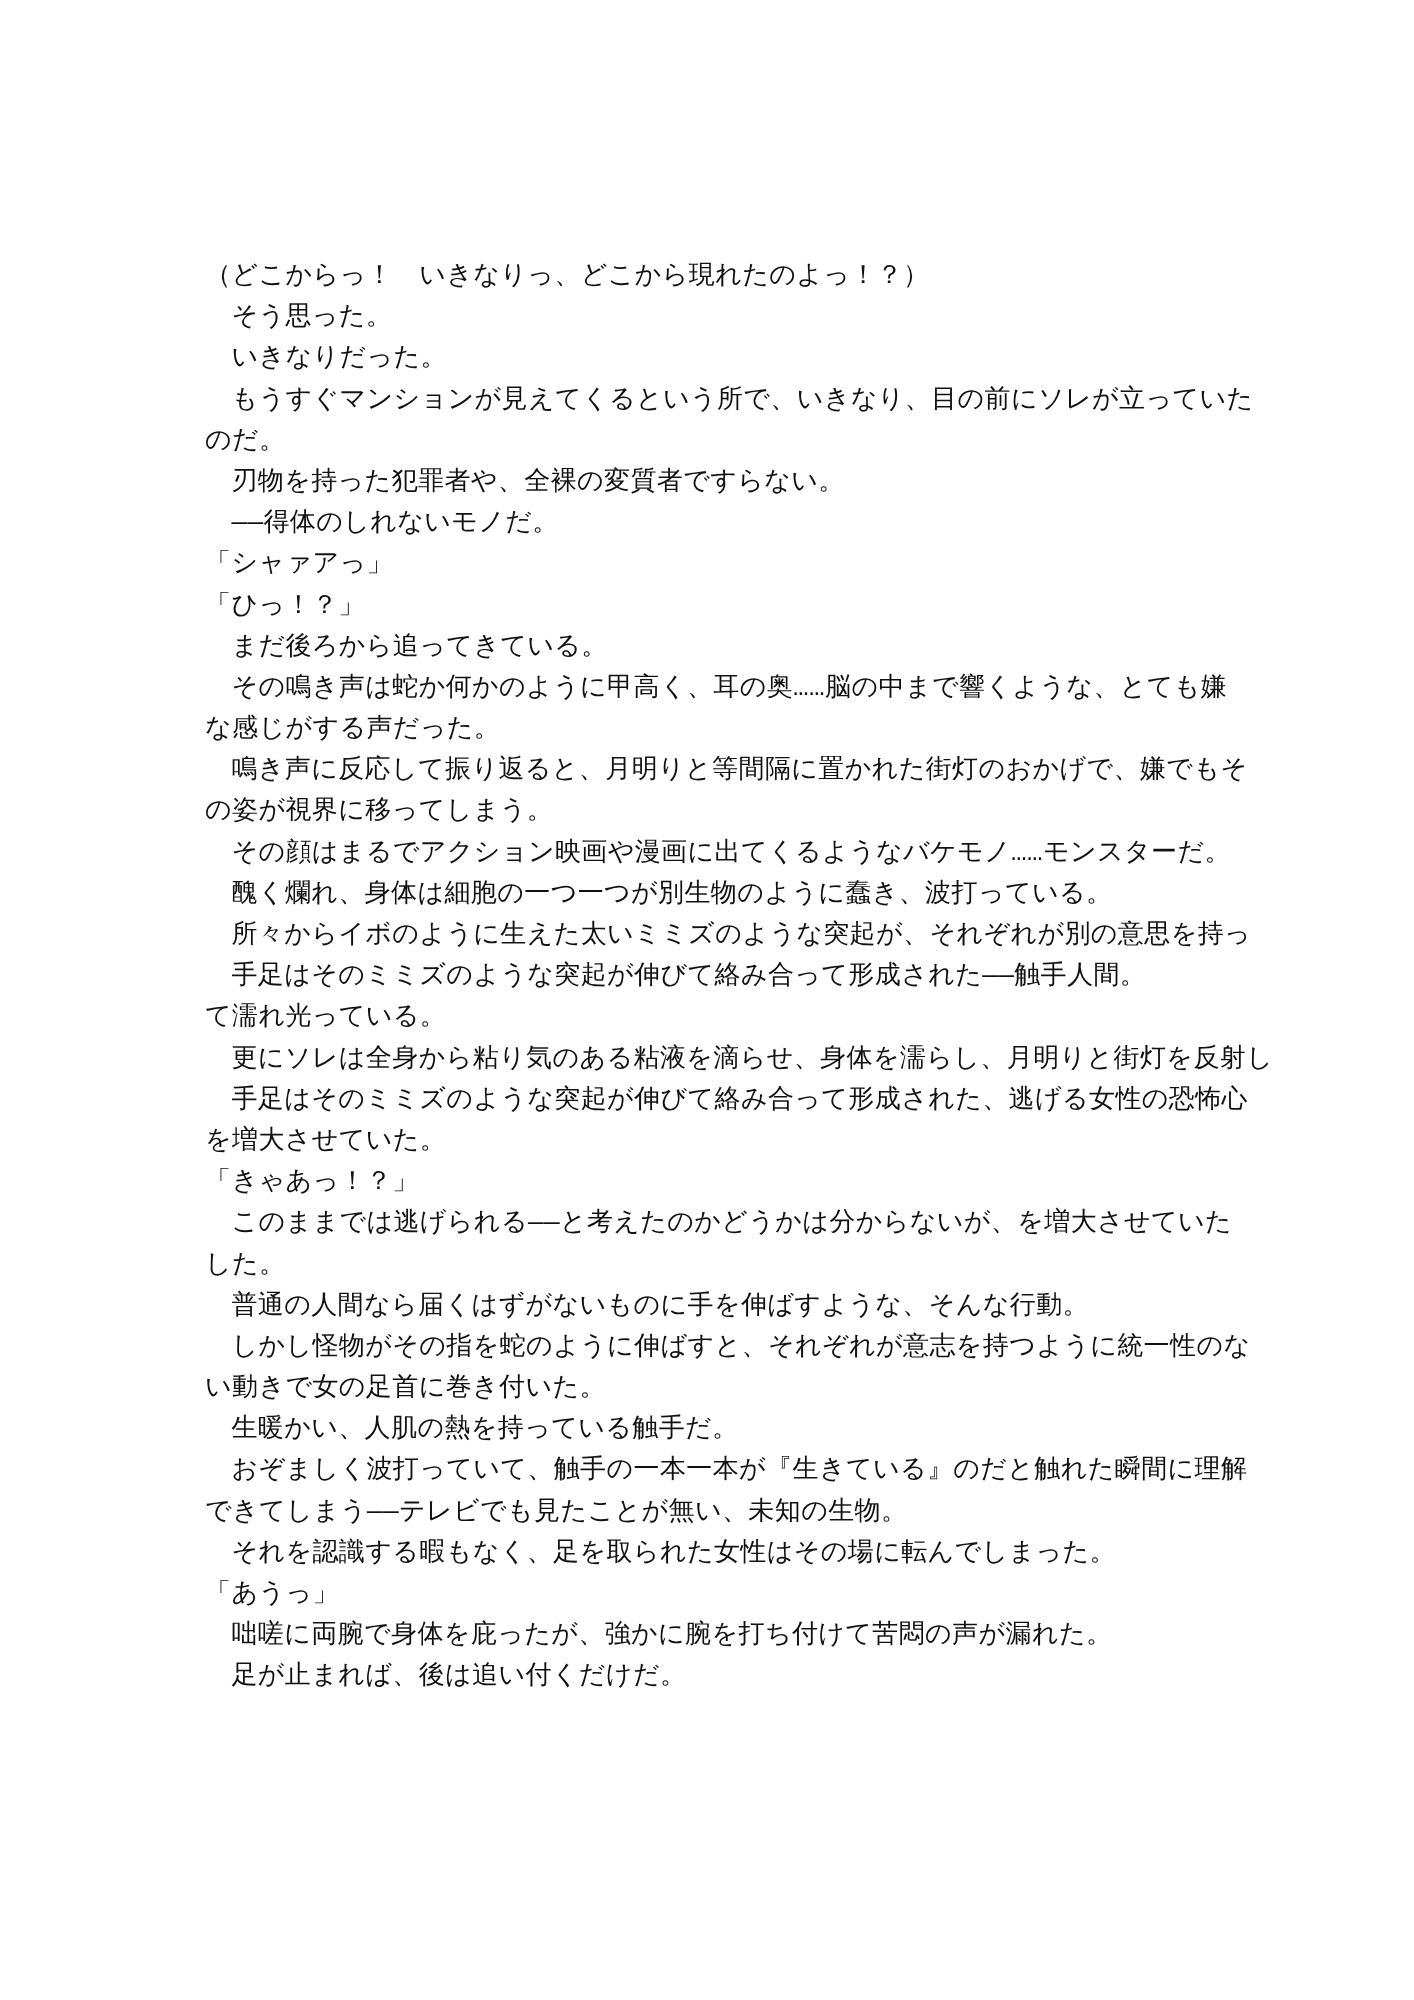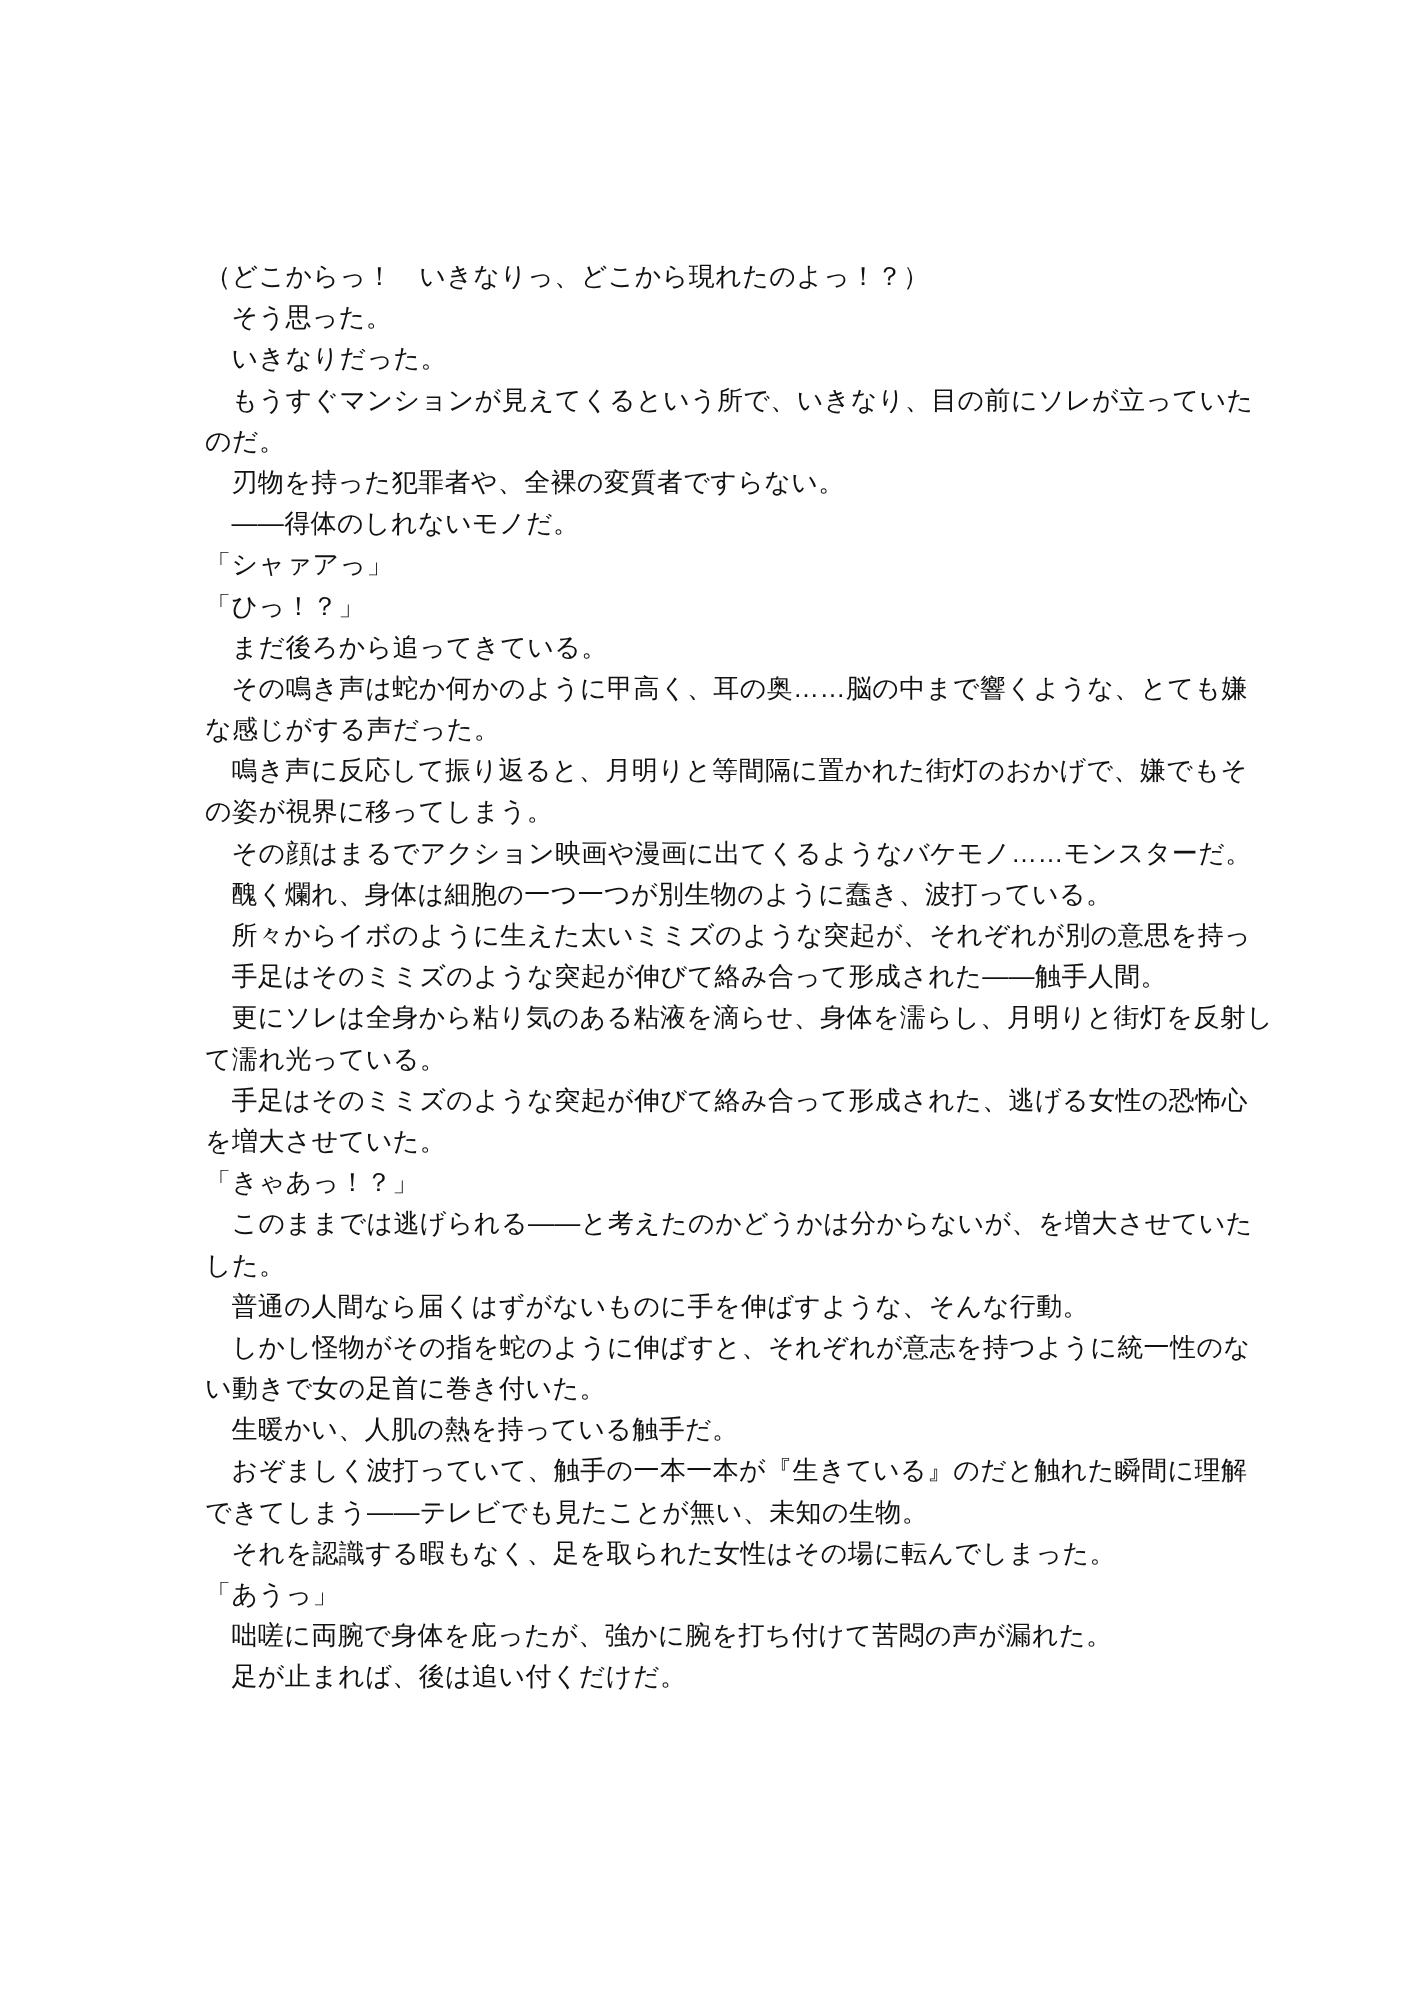--- a/index.html
+++ b/index.html
@@ -11,21 +11,21 @@
       width: 1414px;
       height: 2000px;
       position: relative;
       overflow: hidden;
     }
     .page {
       position: absolute;
       left: 205px;
       top: 256px;
       width: 1010px;
-      font-family: Liberation Sans, sans-serif;
+      font-family: Liberation Mono, monospace;
       font-size: 26px;
       line-height: 41.2px;
       color: #111111;
       letter-spacing: 0.4px;
     }
     .line {
       white-space: nowrap;
       height: 41.2px;
     }
   </style>
@@ -44,22 +44,22 @@
   <div class="line">「ひっ！？」</div>
   <div class="line">　まだ後ろから追ってきている。</div>
   <div class="line">　その鳴き声は蛇か何かのように甲高く、耳の奥……脳の中まで響くような、とても嫌</div>
   <div class="line">な感じがする声だった。</div>
   <div class="line">　鳴き声に反応して振り返ると、月明りと等間隔に置かれた街灯のおかげで、嫌でもそ</div>
   <div class="line">の姿が視界に移ってしまう。</div>
   <div class="line">　その顔はまるでアクション映画や漫画に出てくるようなバケモノ……モンスターだ。</div>
   <div class="line">　醜く爛れ、身体は細胞の一つ一つが別生物のように蠢き、波打っている。</div>
   <div class="line">　所々からイボのように生えた太いミミズのような突起が、それぞれが別の意思を持っ</div>
   <div class="line">　手足はそのミミズのような突起が伸びて絡み合って形成された――触手人間。</div>
+  <div class="line">て濡れ光っている。</div>
   <div class="line">　更にソレは全身から粘り気のある粘液を滴らせ、身体を濡らし、月明りと街灯を反射し</div>
-  <div class="line">て濡れ光っている。</div>
   <div class="line">　手足はそのミミズのような突起が伸びて絡み合って形成された、逃げる女性の恐怖心</div>
   <div class="line">を増大させていた。</div>
   <div class="line">「きゃあっ！？」</div>
   <div class="line">　このままでは逃げられる――と考えたのかどうかは分からないが、を増大させていた</div>
   <div class="line">した。</div>
   <div class="line">　普通の人間なら届くはずがないものに手を伸ばすような、そんな行動。</div>
   <div class="line">　しかし怪物がその指を蛇のように伸ばすと、それぞれが意志を持つように統一性のな</div>
   <div class="line">い動きで女の足首に巻き付いた。</div>
   <div class="line">　生暖かい、人肌の熱を持っている触手だ。</div>
   <div class="line">　おぞましく波打っていて、触手の一本一本が『生きている』のだと触れた瞬間に理解</div>

